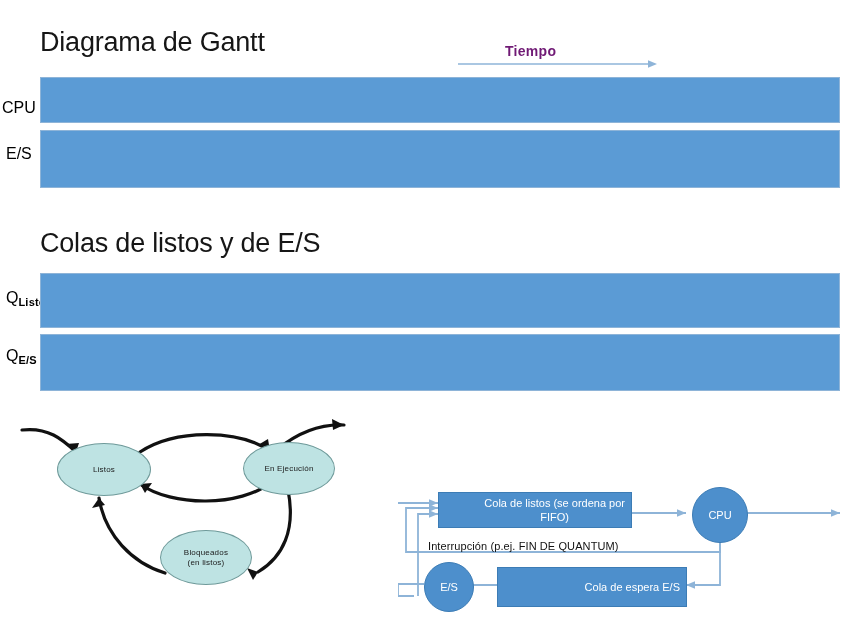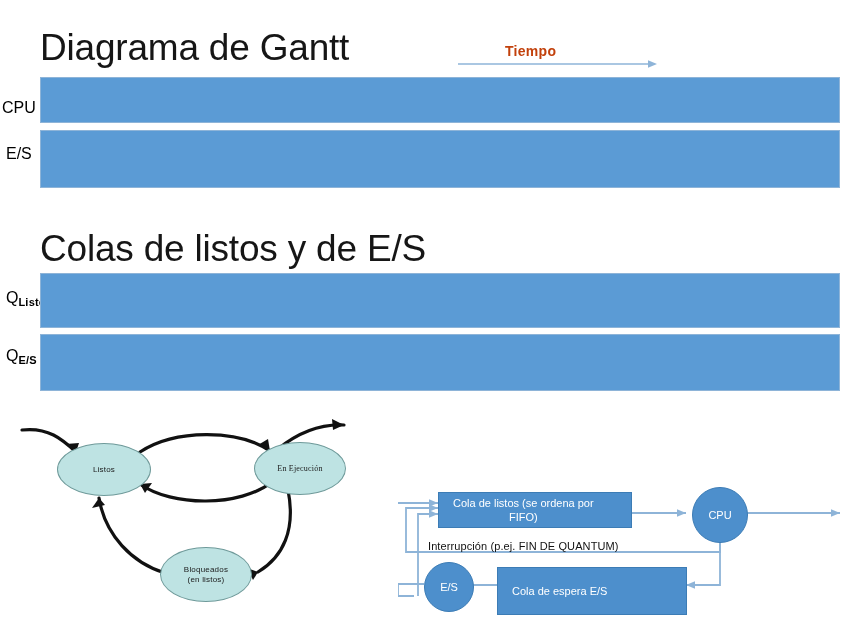--- a/index.html
+++ b/index.html
@@ -3,21 +3,21 @@
 <meta charset="utf-8">
 <style>
   html,body{margin:0;padding:0;background:#ffffff;}
   body{width:848px;height:636px;position:relative;overflow:hidden;
        font-family:"Liberation Sans", sans-serif;color:#000;}
 
   .abs{position:absolute;}
 
   
   .heading{
-    font-size:37px;
+    font-size:27px;
     font-weight:400;
     letter-spacing:-0.2px;
     color:#161616;
     white-space:nowrap;
   }
 
   
   .bar{
     background:#5B9BD5;
     border:1px solid #8EB4D8;
@@ -34,21 +34,21 @@
     font-size:11px;
     font-weight:bold;
     vertical-align:-3px;
     letter-spacing:0.2px;
   }
 
   
   .tiempo-label{
     font-size:14px;
     font-weight:bold;
-    color:#c2410c;
+    color:#701a75;
     white-space:nowrap;
     letter-spacing:0.3px;
   }
 
   
   .oval{
     background:#BEE3E3;
     border:1px solid #6f9a9a;
     border-radius:50%;
     display:flex;
@@ -62,26 +62,26 @@
     box-sizing:border-box;
   }
 
   
   .bbox{
     background:#4D8FCC;
     border:1px solid #3C7CB5;
     box-sizing:border-box;
     display:flex;
     align-items:center;
-    justify-content:flex-start;
+    justify-content:flex-end;
     text-align:center;
     color:#ffffff;
     font-size:11px;
     line-height:1.3;
-    padding:0 14px;
+    padding:0 6px;
   }
   .bcircle{
     background:#4D8FCC;
     border:1px solid #3C7CB5;
     border-radius:50%;
     display:flex;
     align-items:center;
     justify-content:center;
     color:#ffffff;
     font-size:11px;
@@ -147,25 +147,25 @@
     <polygon points="344,20 332,14 333,25"></polygon>
     <polygon points="258,167 247,163 253,175"></polygon>
     <polygon points="99,93 92,103 105,100"></polygon>
   </g>
 </svg>
 
 <div class="abs oval" style="left:57px;top:443px;width:94px;height:53px;">
   <span>Listos</span>
 </div>
 
-<div class="abs oval" style="left:254px;top:442px;width:92px;height:53px;font-family:Liberation Serif, serif;">
+<div class="abs oval" style="left:243px;top:442px;width:92px;height:53px;">
   <span>En Ejecución</span>
 </div>
 
-<div class="abs oval" style="left:160px;top:547px;width:92px;height:55px;">
+<div class="abs oval" style="left:160px;top:530px;width:92px;height:55px;">
   <div>
     <div>Bloqueados</div>
     <div>(en listos)</div>
   </div>
 </div>
 
 <svg class="abs" style="left:398px;top:484px;" width="450" height="152" viewBox="0 0 450 152">
   <g fill="none" stroke="#8EB4D8" stroke-width="1.8">
 
     <line x1="0" y1="19" x2="40" y2="19"></line>
@@ -204,15 +204,15 @@
 <div class="abs bcircle" style="left:692px;top:487px;width:56px;height:56px;">
   <span>CPU</span>
 </div>
 
 <div class="abs interrupt-label" style="left:428px;top:540px;">Interrupción (p.ej. FIN DE QUANTUM)</div>
 
 <div class="abs bcircle" style="left:424px;top:562px;width:50px;height:50px;">
   <span>E/S</span>
 </div>
 
-<div class="abs bbox" style="left:497px;top:567px;width:190px;height:48px;">
+<div class="abs bbox" style="left:497px;top:567px;width:190px;height:40px;">
   <span>Cola de espera E/S</span>
 </div>
 
 </body></html>

